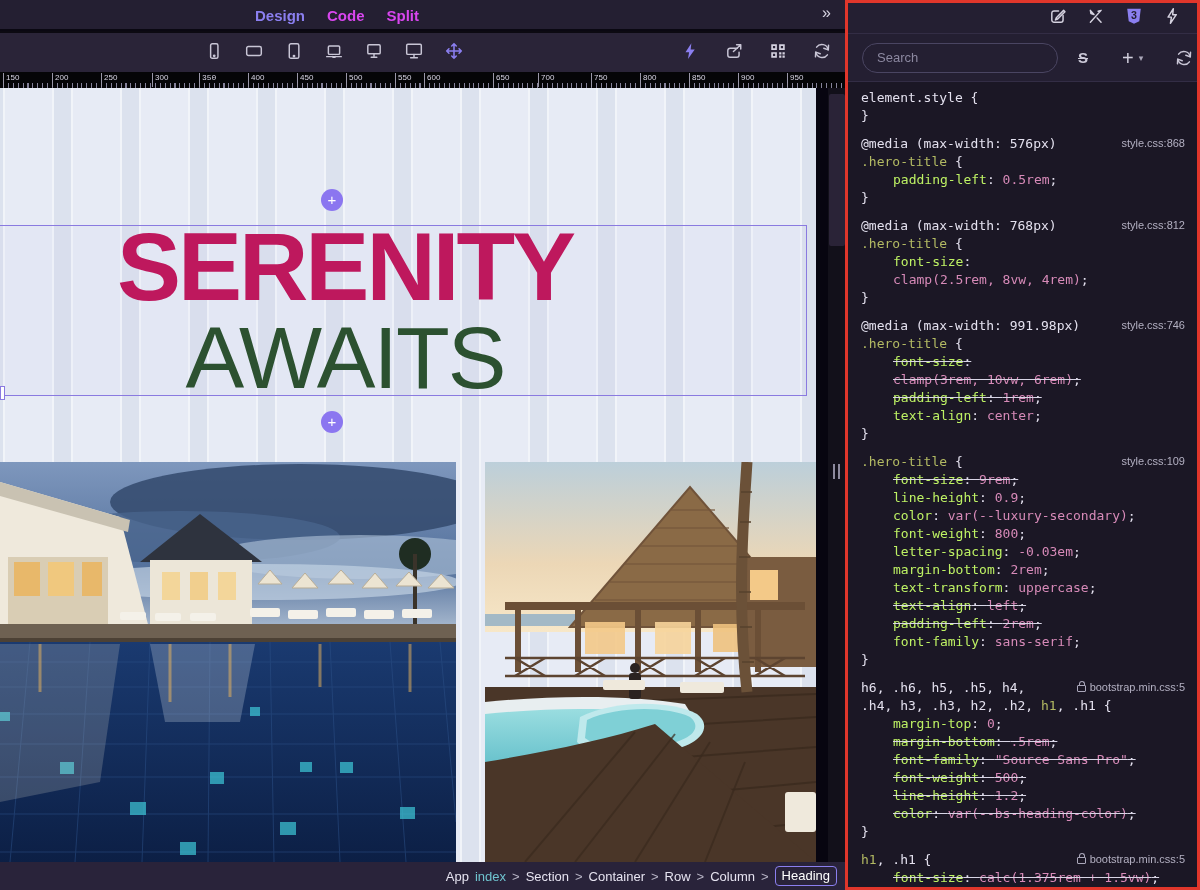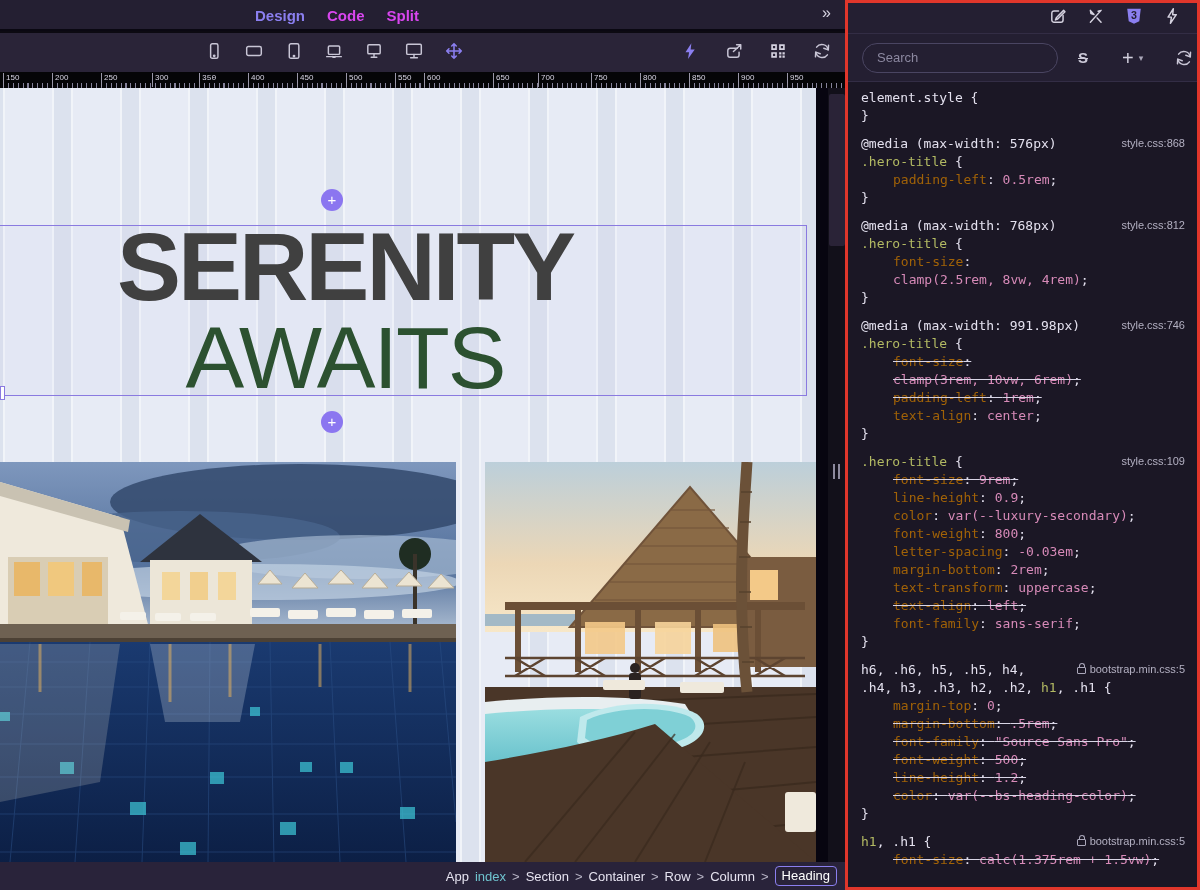--- a/index.html
+++ b/index.html
@@ -32,21 +32,21 @@
     background:repeating-linear-gradient(90deg,
       #f5f7fb 0 2px,#e9edf6 2px 49px,#f5f7fb 49px 51px,rgba(0,0,0,0) 51px 68px);
     background-position:3px 0;opacity:.85;}
   .selection{position:absolute;left:-2px;top:137px;width:809px;height:171px;
     border:1px solid #8a7ae0;background:rgba(138,122,224,0.03);}
   .plus{position:absolute;width:22px;height:22px;border-radius:50%;background:#8b76f0;border:none;
     color:#fff;font-size:15px;line-height:20px;text-align:center;padding:0;cursor:pointer;}
   .plus-top{left:321px;top:101px;}
   .plus-bottom{left:321px;top:323px;}
   .hero{position:absolute;left:0;top:130px;width:690px;text-align:center;cursor:default;}
-  .hero1{font-size:96px;font-weight:800;letter-spacing:-3px;color:#404040;line-height:98px;}
+  .hero1{font-size:96px;font-weight:800;letter-spacing:-3px;color:#be185d;line-height:98px;}
   .hero2{font-size:88px;font-weight:400;letter-spacing:-2px;color:#2c5130;line-height:80px;margin-top:2px;}
   .sel-handle{position:absolute;left:0;top:298px;width:5px;height:14px;background:#fff;border:1px solid #8a7ae0;}
   .img{position:absolute;top:374px;height:400px;overflow:hidden;}
   .img svg{display:block;}
   .img-left{left:0;width:456px;}
   .img-right{left:485px;width:331px;}
 
   .gutter{position:absolute;left:816px;top:88px;width:29px;height:774px;background:#12101a;}
   .gutter::before{content:'';position:absolute;left:0;top:0;width:12px;height:100%;background:#070510;}
   .scroll-thumb{position:absolute;left:13px;top:6px;width:16px;height:152px;background:#2a2337;border-radius:2px;}
@@ -75,21 +75,21 @@
   .ps-caret{margin-left:5px;color:#a9a6b8;font-size:9px;}
   .ps-refresh{margin-left:32px;}
 
   .code{padding:7px 12px 0 13px;font-family:"DejaVu Sans Mono",monospace;font-size:13px;
     color:#e4e1ef;overflow:hidden;height:804px;}
   .rule{margin-bottom:10px;}
   .line{line-height:18px;white-space:pre;}
   .line.head{display:flex;justify-content:space-between;align-items:flex-start;}
   .decl{padding-left:32px;}
   .tok-sel{color:#b3ba63;}
-  .tok-prop{color:#a16207;text-align:right;}
+  .tok-prop{color:#bef264;text-align:right;}
   .tok-val{color:#d78ab8;}
   .src{font-family:"Liberation Sans",sans-serif;font-size:11px;color:#b3b0c2;white-space:nowrap;
     margin-left:8px;line-height:16px;display:flex;align-items:center;cursor:pointer;}
   .struck{text-decoration:line-through;text-decoration-color:#d8d5e6;}
   .lock{display:inline-block;position:relative;width:9px;height:7px;border:1px solid #aaa7ba;
     border-radius:1px;margin-right:4px;top:1px;}
   .lock::before{content:'';position:absolute;top:-5px;left:1.5px;width:4px;height:4px;
     border:1px solid #aaa7ba;border-bottom:none;border-radius:3px 3px 0 0;}
 </style>
 </head>
@@ -411,20 +411,21 @@
         <div class="rule">
           <div class="line head"><span><span class="tok-sel">.hero-title</span><span> {</span></span><span class="src">style.css:109</span></div>
           <div class="line decl"><span class="struck"><span class="tok-prop">font-size</span>: <span class="tok-val">9rem</span>;</span></div>
           <div class="line decl"><span class="tok-prop">line-height</span>: <span class="tok-val">0.9</span>;</div>
           <div class="line decl"><span class="tok-prop">color</span>: <span class="tok-val">var(--luxury-secondary)</span>;</div>
           <div class="line decl"><span class="tok-prop">font-weight</span>: <span class="tok-val">800</span>;</div>
           <div class="line decl"><span class="tok-prop">letter-spacing</span>: <span class="tok-val">-0.03em</span>;</div>
           <div class="line decl"><span class="tok-prop">margin-bottom</span>: <span class="tok-val">2rem</span>;</div>
           <div class="line decl"><span class="tok-prop">text-transform</span>: <span class="tok-val">uppercase</span>;</div>
           <div class="line decl"><span class="struck"><span class="tok-prop">text-align</span>: <span class="tok-val">left</span>;</span></div>
+          <div class="line decl"><span class="struck"><span class="tok-prop">padding-left</span>: <span class="tok-val">2rem</span>;</span></div>
           <div class="line decl"><span class="tok-prop">font-family</span>: <span class="tok-val">sans-serif</span>;</div>
           <div class="line">}</div>
         </div>
         <div class="rule">
           <div class="line head"><span><span>h6, .h6, h5, .h5, h4,</span></span><span class="src"><span class="lock"></span>bootstrap.min.css:5</span></div>
           <div class="line"><span>.h4, h3, .h3, h2, .h2, </span><span class="tok-sel">h1</span><span>, .h1 {</span></div>
           <div class="line decl"><span class="tok-prop">margin-top</span>: <span class="tok-val">0</span>;</div>
           <div class="line decl"><span class="struck"><span class="tok-prop">margin-bottom</span>: <span class="tok-val">.5rem</span>;</span></div>
           <div class="line decl"><span class="struck"><span class="tok-prop">font-family</span>: <span class="tok-val">"Source Sans Pro"</span>;</span></div>
           <div class="line decl"><span class="struck"><span class="tok-prop">font-weight</span>: <span class="tok-val">500</span>;</span></div>

